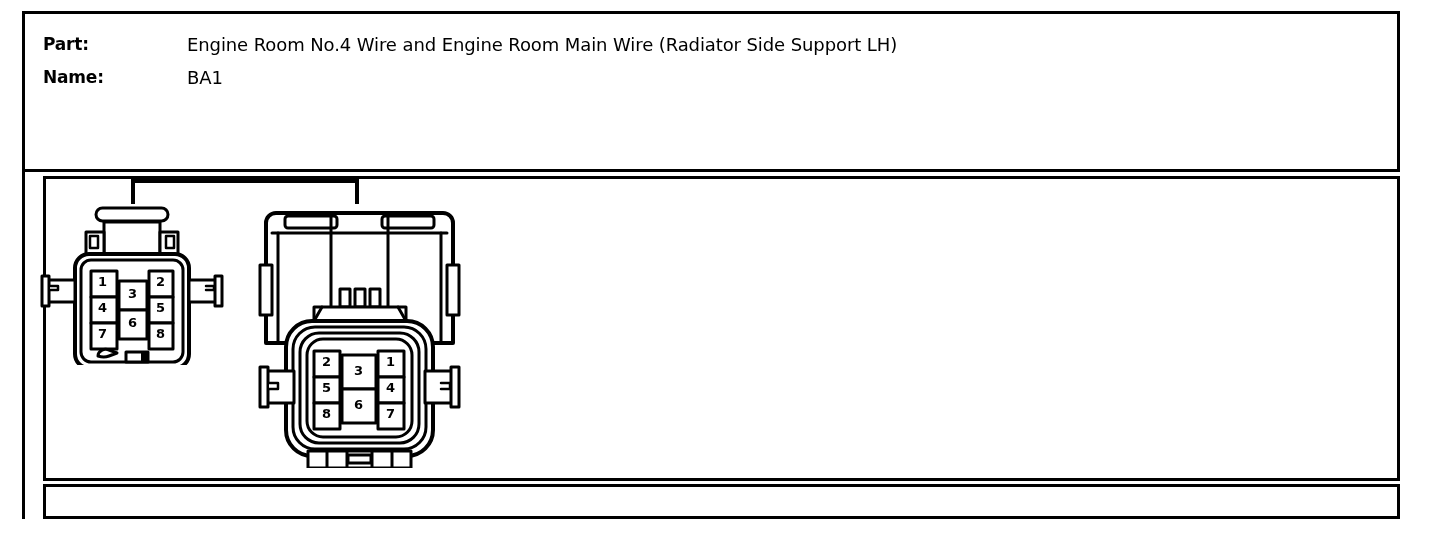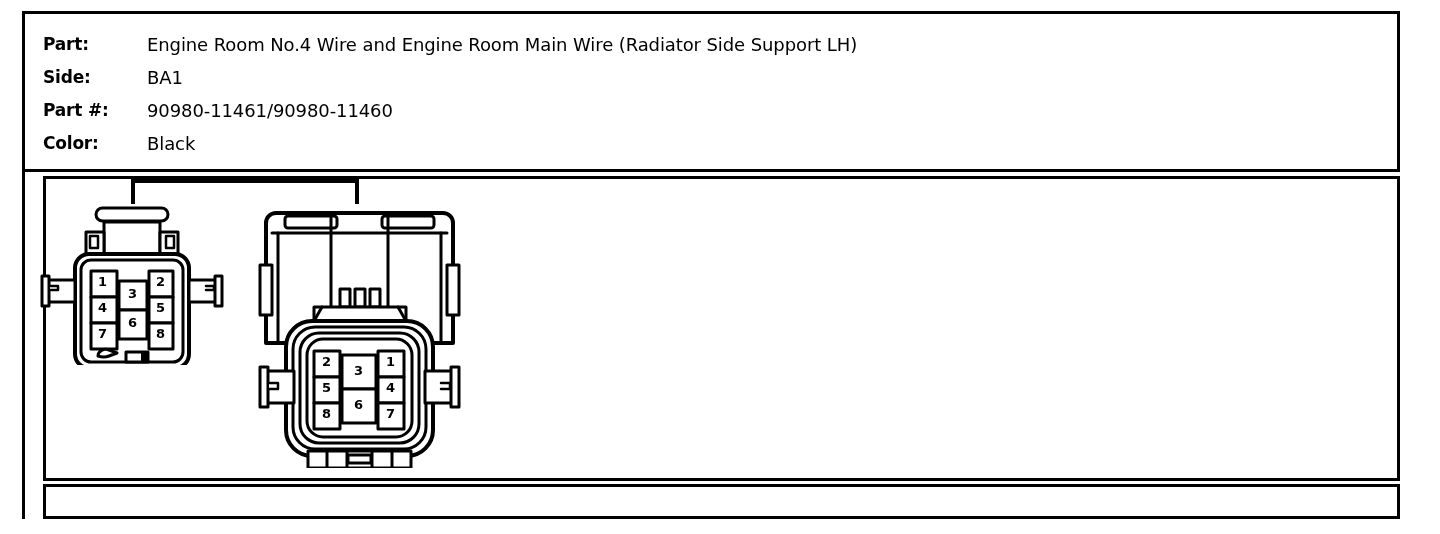--- a/index.html
+++ b/index.html
@@ -13,20 +13,21 @@
     border:3px solid #000;background:#fff;box-sizing:border-box;
   }
   .info-row{position:absolute;left:18px;height:28px;white-space:nowrap;}
   .info-row .lbl{
     display:inline-block;width:104px;font-weight:bold;font-size:17px;
     letter-spacing:-0.2px;vertical-align:top;
   }
   .info-row .val{
     display:inline-block;font-size:18px;font-weight:normal;vertical-align:top;
     letter-spacing:-0.1px;
+    margin-left:40px;
   }
   .r0{top:20px;} .r1{top:53px;} .r2{top:86px;} .r3{top:119px;}
 
   
   .diagram-box{
     position:absolute;left:43px;top:176px;width:1357px;height:305px;
     border:3px solid #000;background:#fff;box-sizing:border-box;
   }
   
   .footer-box{
@@ -54,30 +55,24 @@
 
 <div class="page">
 
   <div class="info-box">
 
     <div class="info-row r0">
       <span class="lbl">Part:</span><span class="val">Engine Room No.4 Wire and Engine Room Main Wire (Radiator Side Support LH)</span>
     </div>
 
     <div class="info-row r1">
-      <span class="lbl">Side:</span><span class="val">BA1</span>
-    </div>
-
-    <div class="info-row r2">
-      <span class="lbl">Part #:</span><span class="val">90980-11461/90980-11460</span>
-    </div>
-
-    <div class="info-row r3">
-      <span class="lbl">Color:</span><span class="val">Black</span>
-    </div>
+      <span class="lbl">Name:</span><span class="val">BA1</span>
+    </div>
+
+
 
   </div>
 
   <div class="spine"></div>
 
   <div class="diagram-box"></div>
 
   <div class="bracket">
     <div class="bar"></div>
     <div class="tick-l"></div>

